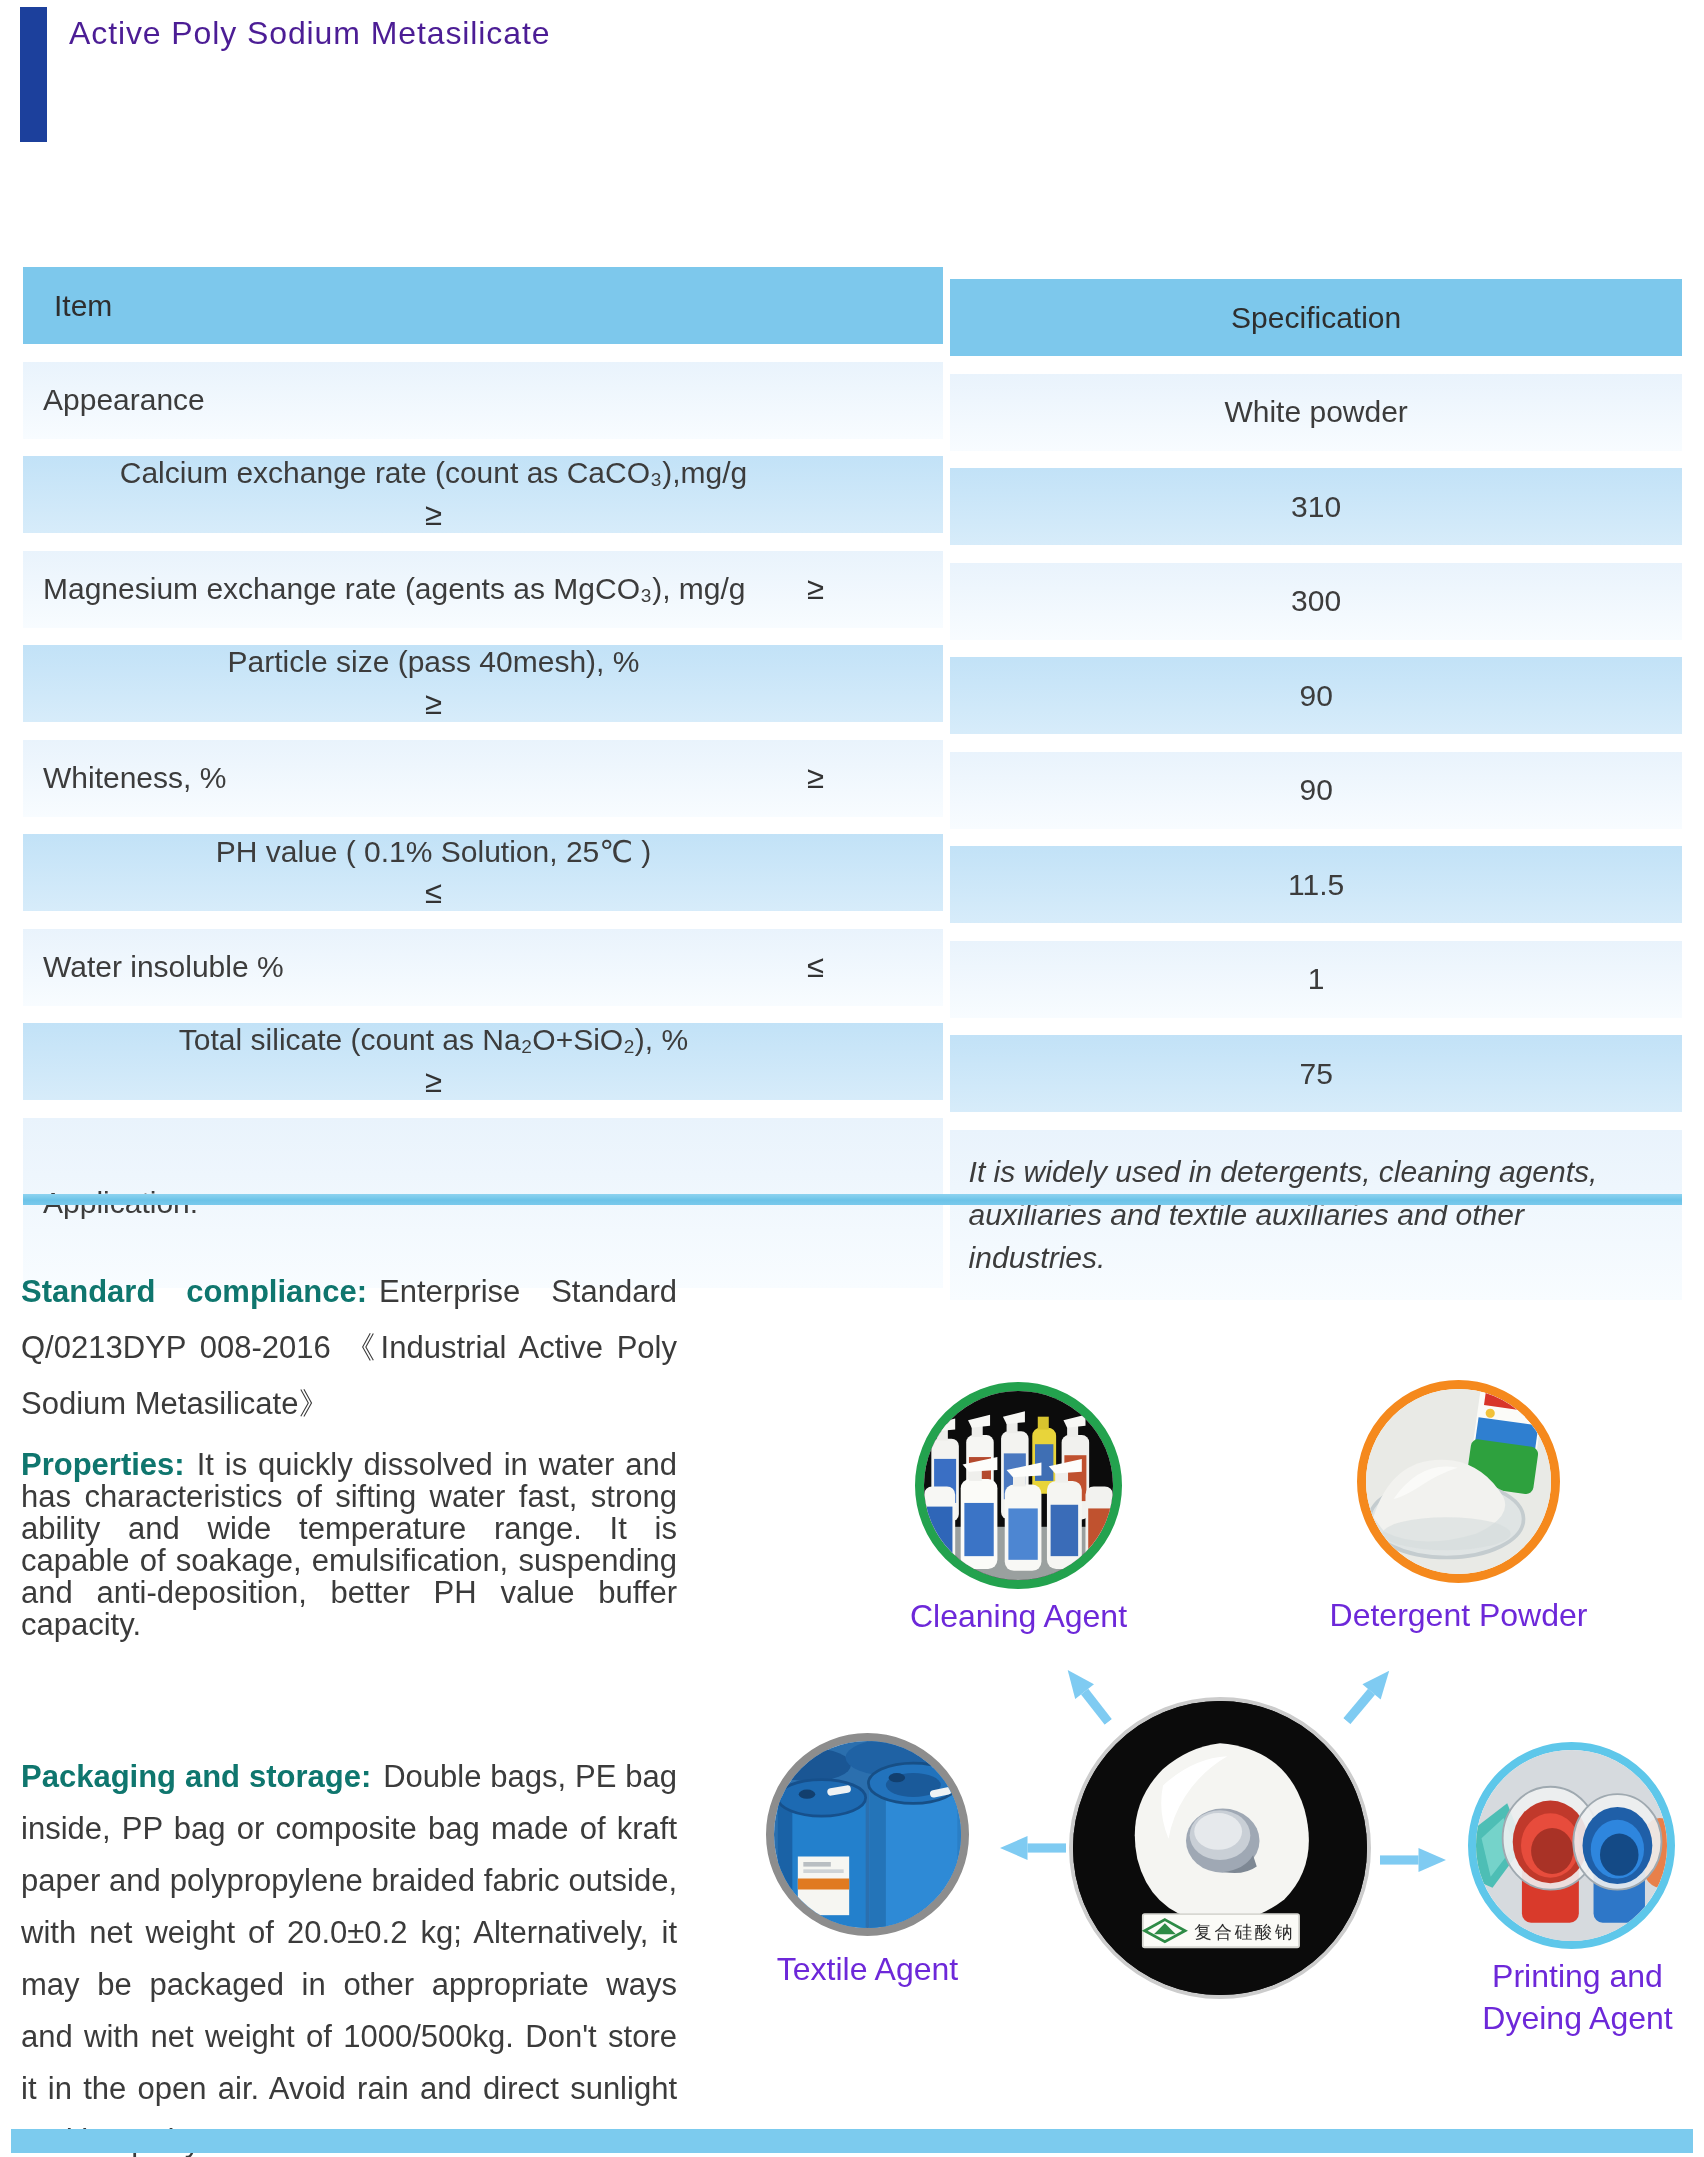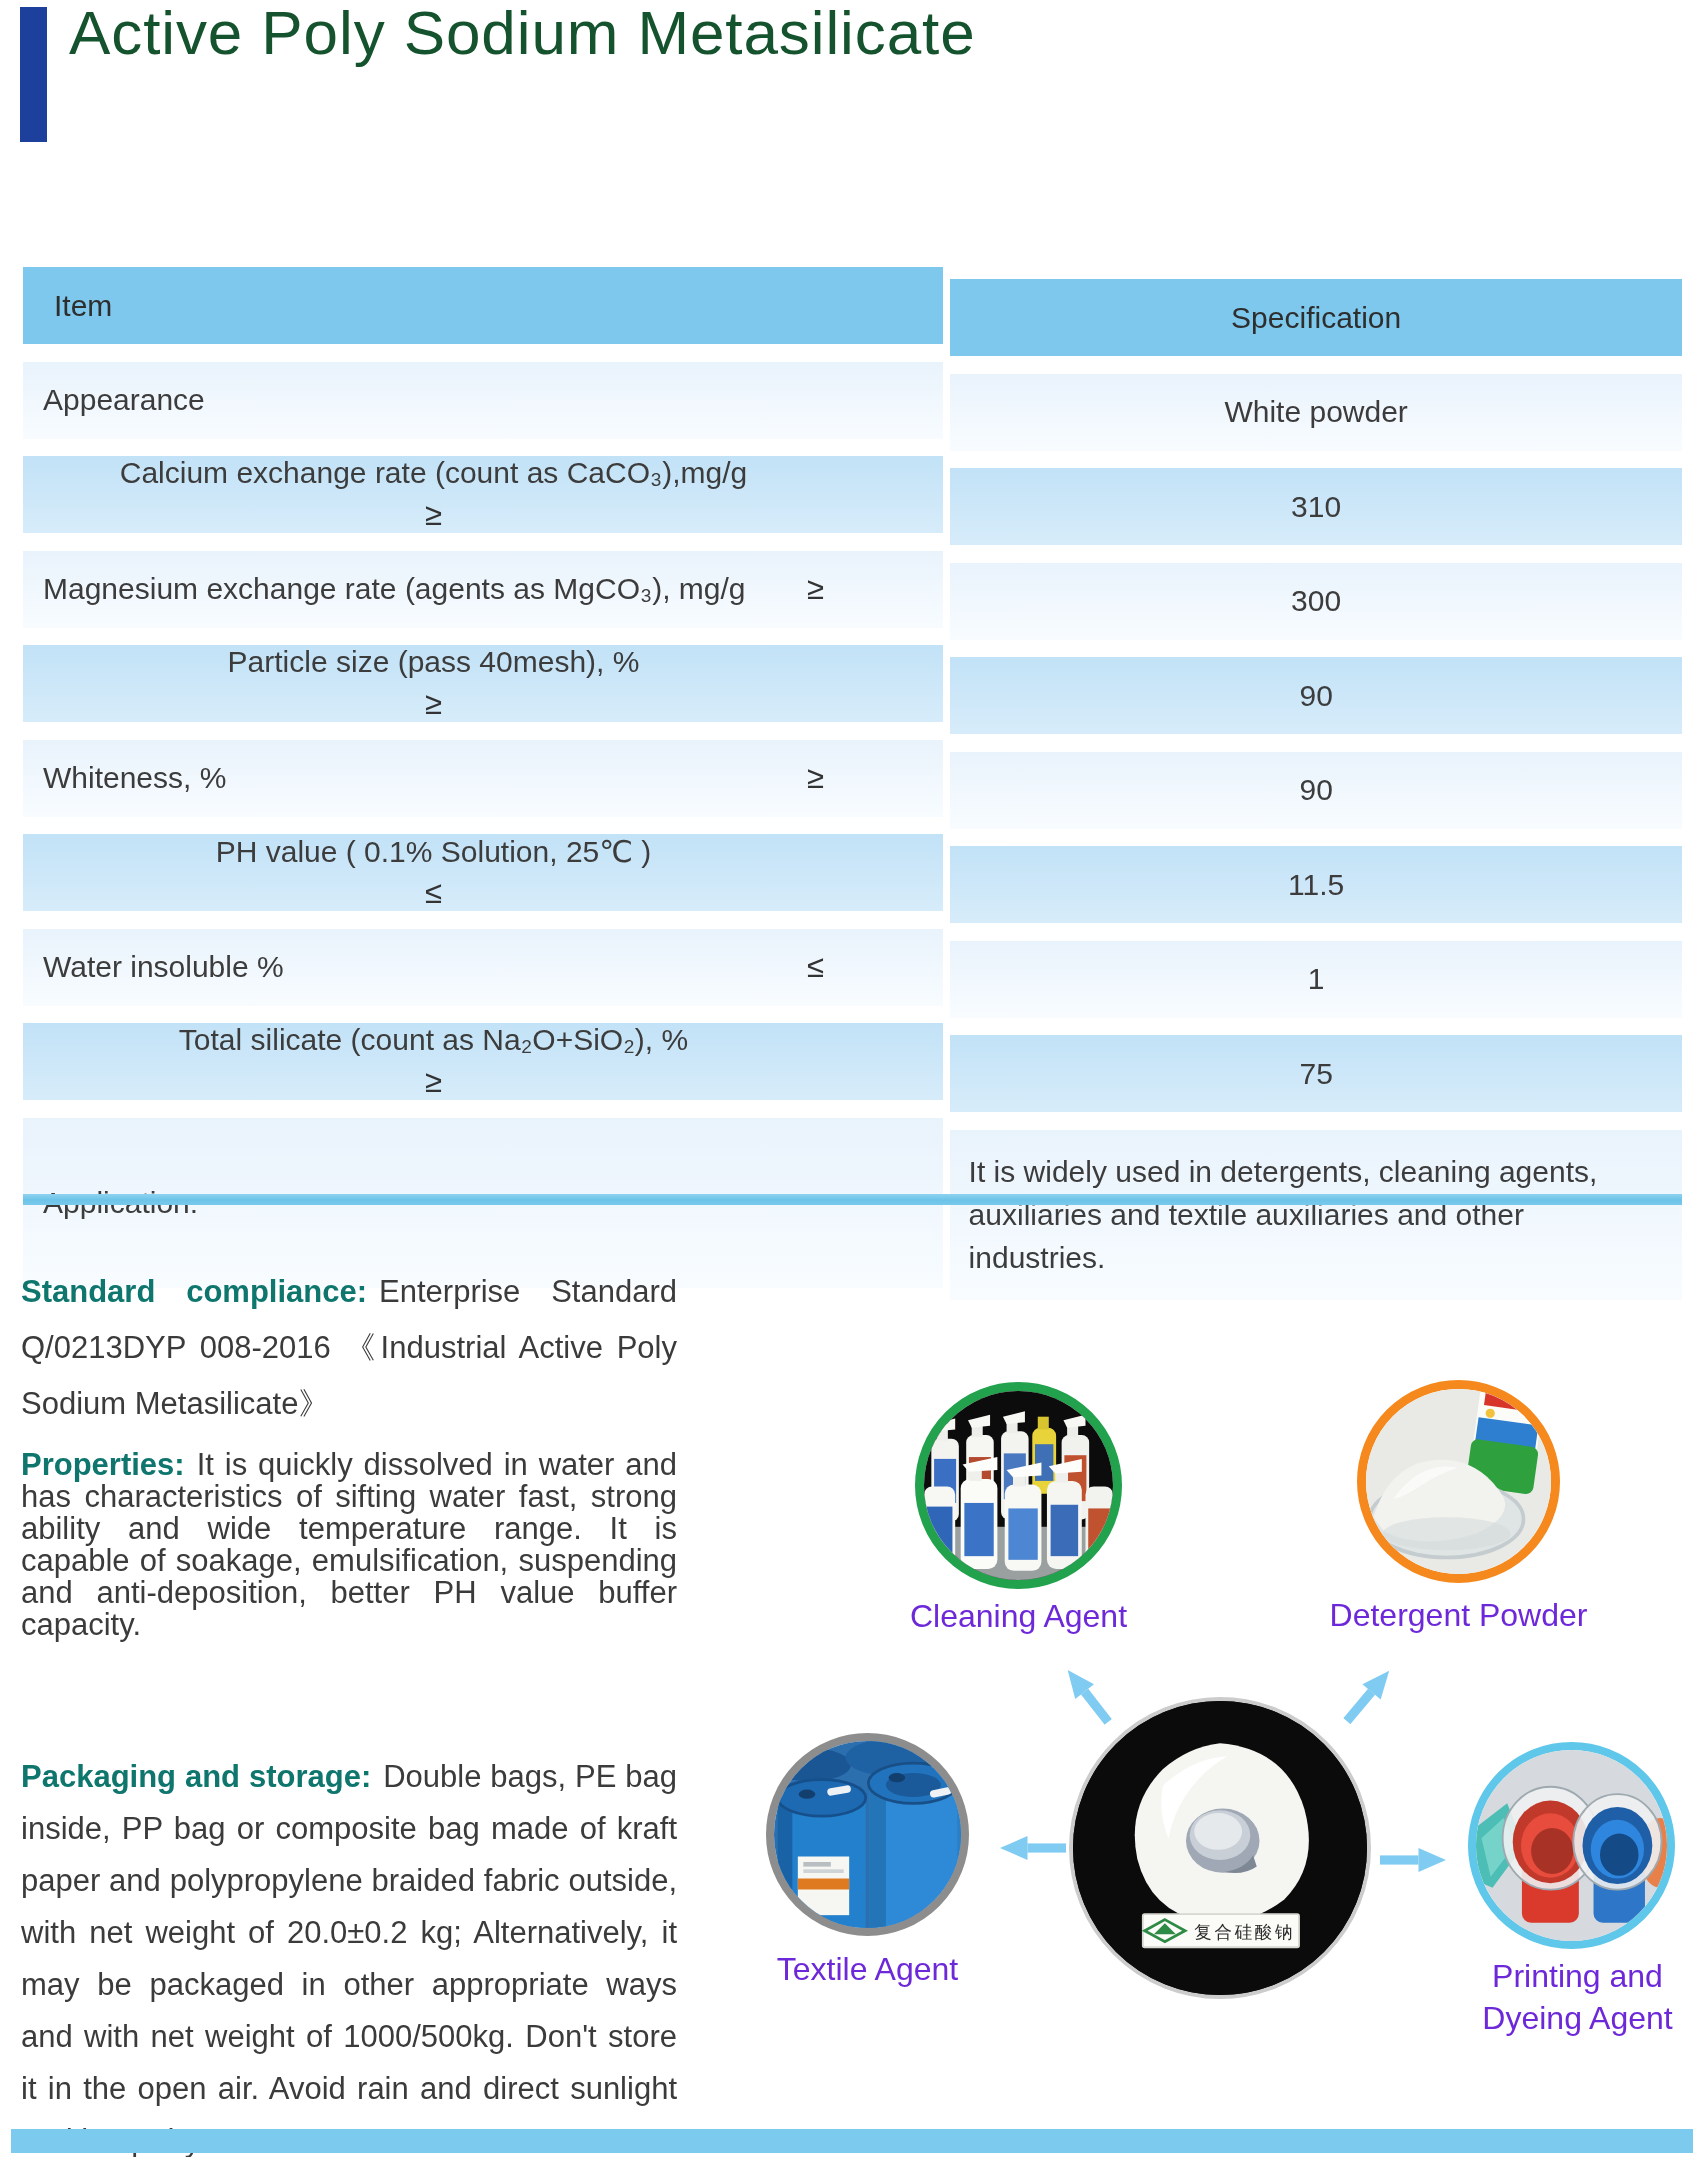--- a/index.html
+++ b/index.html
@@ -1,37 +1,37 @@
 <!DOCTYPE html>
 <html style="font-size:14.6px"><head>
 <meta charset="utf-8">
 <style>
   html,body{margin:0;padding:0;background:#ffffff;}
   #page{position:relative;width:1704px;height:2157px;background:#ffffff;overflow:hidden;
         font-family:"Liberation Sans","DejaVu Sans",sans-serif;color:#3a3a3a;}
 
   
   .accent-bar{position:absolute;left:20px;top:7.3px;width:27.4px;height:135px;background:#1c409c;}
-  .page-title{position:absolute;left:69px;top:0px;font-size:62px;line-height:66px;
-              color:#14532d;font-weight:400;letter-spacing:0.9px;white-space:nowrap;}
+  .page-title{position:absolute;left:69px;top:0px;font-size:32px;line-height:66px;
+              color:#4c1d95;font-weight:400;letter-spacing:0.9px;white-space:nowrap;}
 
   
   .spec-table{position:absolute;left:23px;top:267px;width:1659px;}
   .trow{display:flex;gap:7.3px;margin-bottom:5.5px;}
   .cell{box-sizing:border-box;display:flex;align-items:center;font-size:30px;color:#3c3c3c;}
   .cell.l{flex:0 0 920px;justify-content:space-between;padding:0 119px 0 20px;}
   .cell.r{flex:1;justify-content:center;text-align:center;margin-top:12px;}
   .trow.head .cell{height:77px;background:#7dc8ec;color:#2e2e2e;}
   .trow.head .cell.l{justify-content:flex-start;padding-left:31px;}
   .trow.d .cell{height:77px;}
   .trow.blue .cell{background:linear-gradient(180deg,#c2e2f7 0%,#d7ecfa 100%);flex-direction:column;}
   .trow.lite .cell{background:linear-gradient(180deg,#e9f3fc 0%,#f8fcff 100%);}
   .trow.app .cell{height:170px;}
   .trow.app .cell.r{justify-content:flex-start;text-align:left;
-                    padding:0 31px 0 18.3px;line-height:43px;font-size:30px;}
+                    padding:0 31px 0 18.3px;line-height:43px;font-size:30px;font-style:italic;}
   .sym{font-size:31px;color:#333;}
 
   .divider-bar{position:absolute;left:23px;top:1194px;width:1659px;height:11px;
                background:linear-gradient(180deg,#8ed3f0 0%,#6cc3e8 55%,#79c9ec 100%);}
 
   
   .para{position:absolute;left:21px;width:656px;font-size:31px;text-align:justify;color:#3b3b3b;}
   .para b{color:#0f766e;margin-right:12px;}
   #para-standard{top:1264px;line-height:56px;}
   #para-properties{top:1449px;line-height:32px;}

